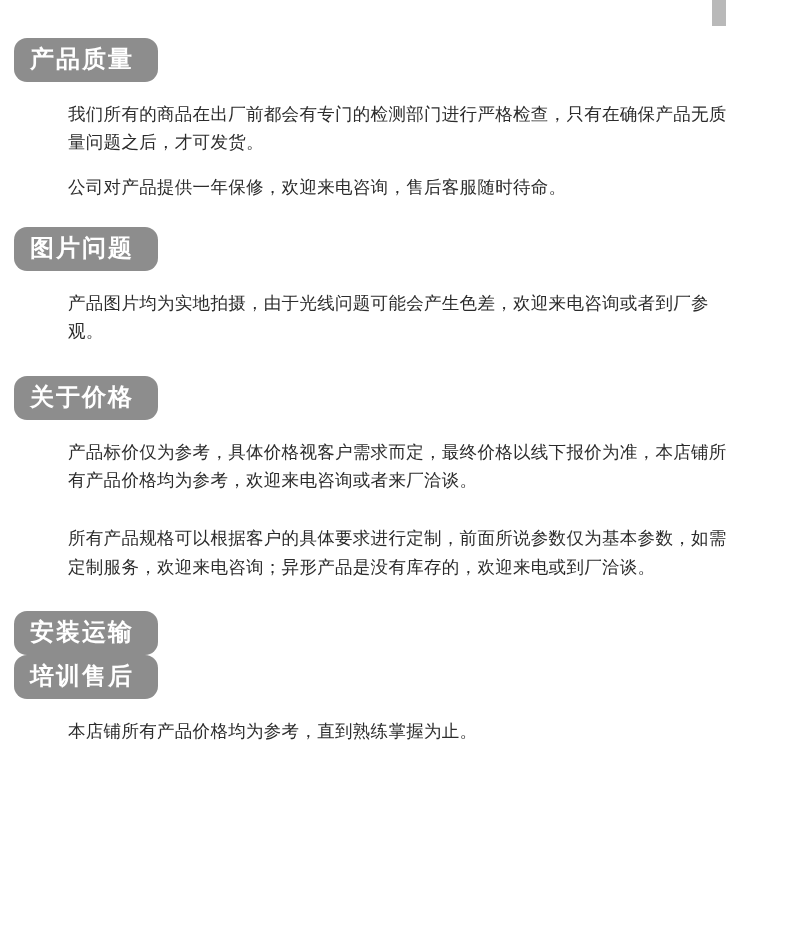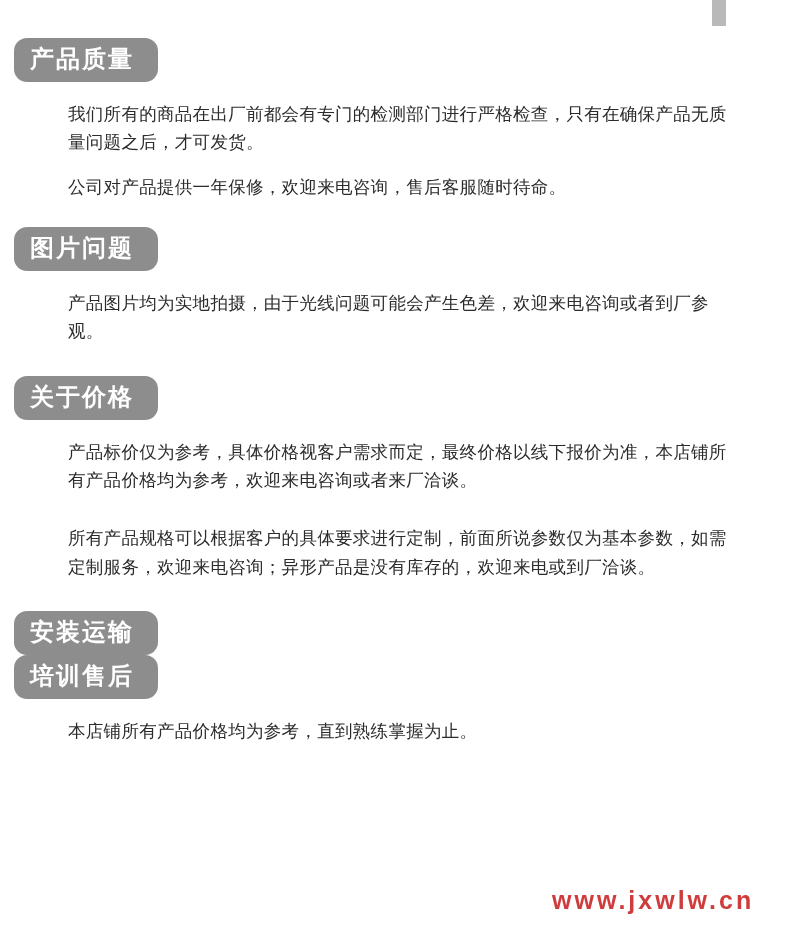--- a/index.html
+++ b/index.html
@@ -115,15 +115,14 @@
 
     <div class="section">
       <div class="heading">培训售后</div>
       <div class="body-text">
         <p>本店铺所有产品价格均为参考，直到熟练掌握为止。</p>
       </div>
     </div>
 
   </div>
 
-  <div class="watermark">www.jxwlw.cn</div>
 
 </div>
 
 </body></html>

